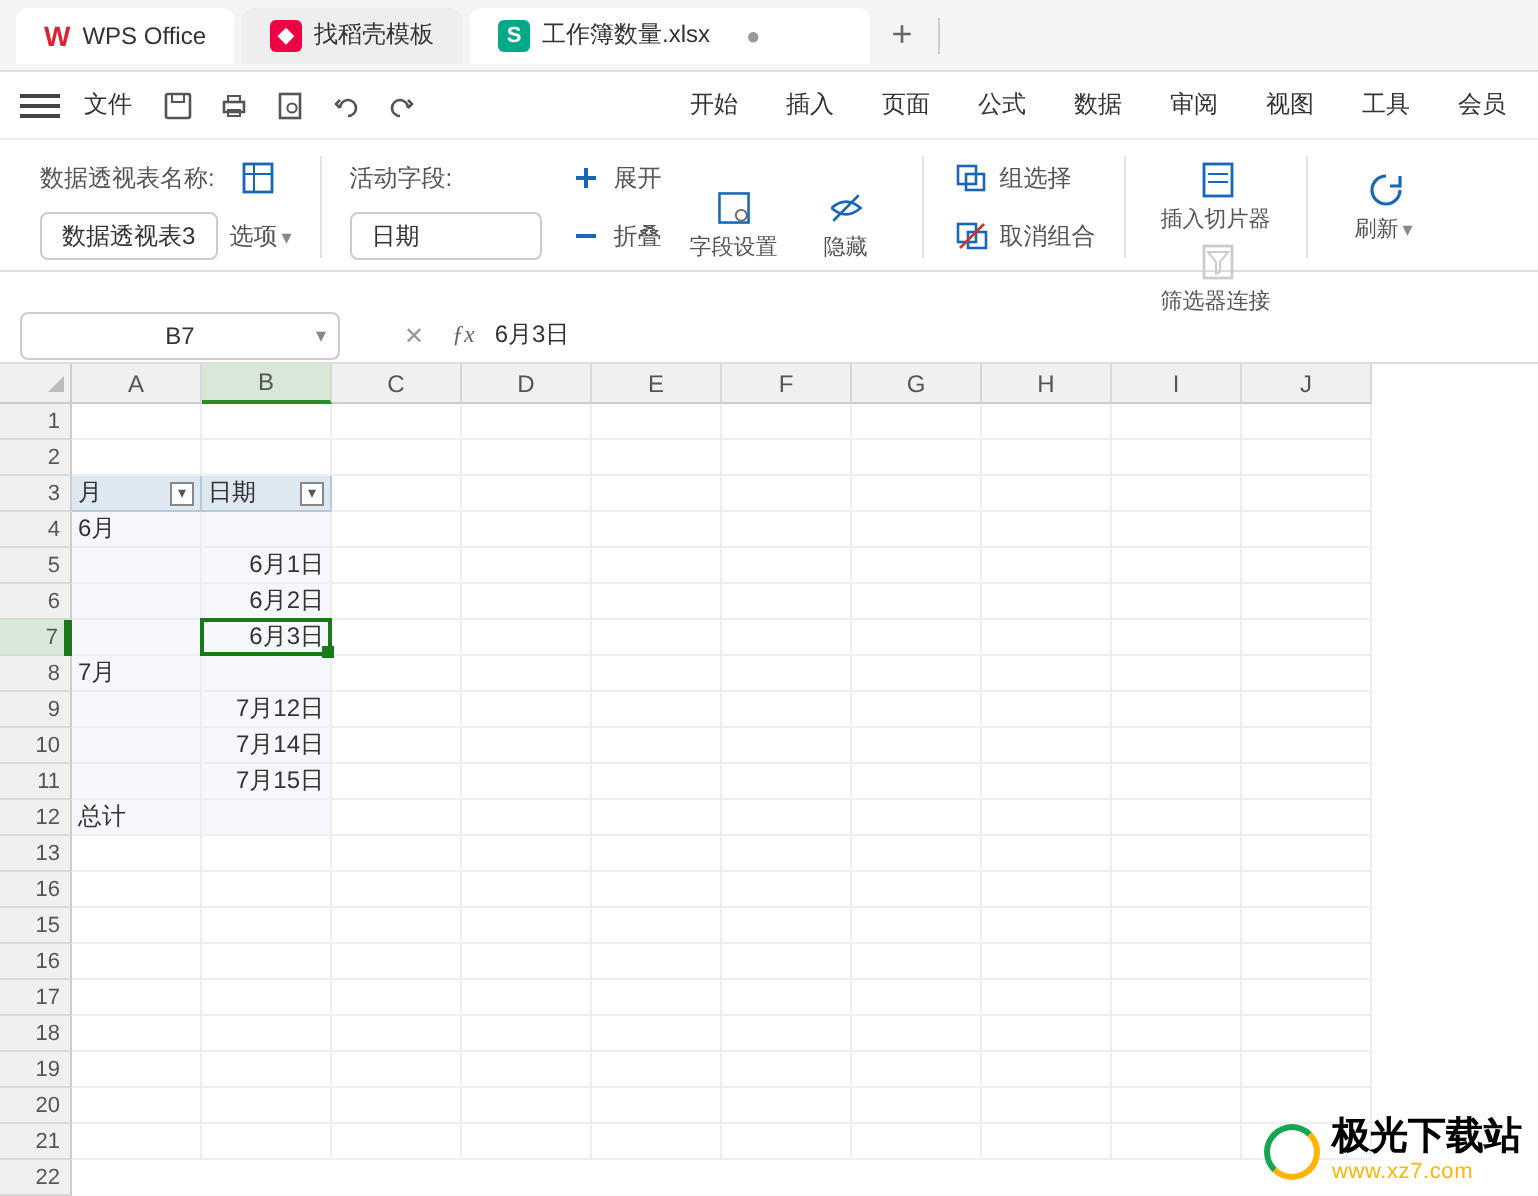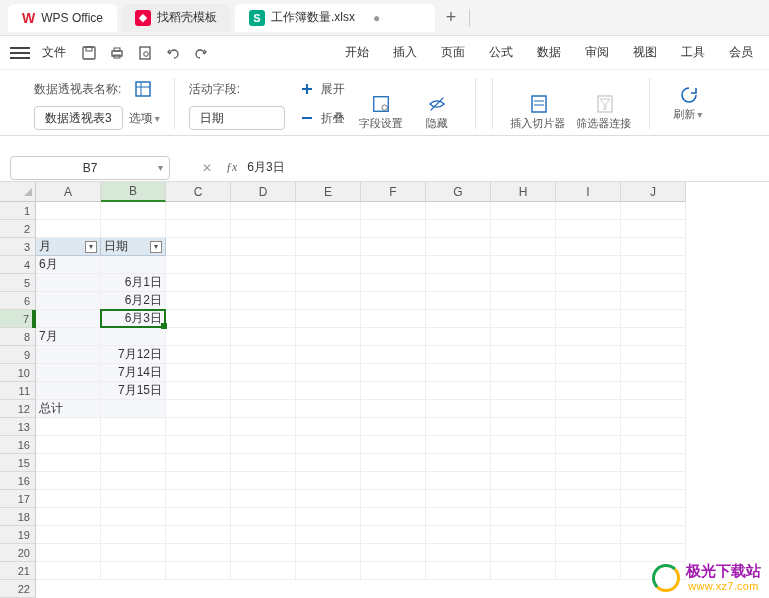--- a/index.html
+++ b/index.html
@@ -60,21 +60,21 @@
 .qat-icon { width:18px; height:18px; display:flex; align-items:center; justify-content:center; color:#555; }
 .menus { display:flex; gap:20px; margin-left:auto; margin-right:4px;}
 .menus .menu-item { padding:4px 2px;}
 
 
 .ribbon {
   height: 66px;
   background:#fff;
   display:flex;
   align-items:stretch;
-  padding: 6px 10px 4px 28px;
+  padding: 6px 10px 4px 14px;
   border-bottom:1px solid #ddd;
 }
 .rgroup { display:flex; flex-direction:column; justify-content:space-between; padding:0 6px;}
 .rrow { display:flex; align-items:center; gap:6px; height:26px;}
 .rlabel { color:#555; }
 .pill {
   height:24px; border:1px solid #ccc; border-radius:4px; padding:0 10px;
   display:flex; align-items:center; min-width:80px; background:#fff;
 }
 .dropdown-tiny { font-size:10px; color:#888; margin-left:2px;}
@@ -121,22 +121,22 @@
   position:absolute; border:2px solid #1a7a1a; pointer-events:none;
 }
 .selhandle { position:absolute; right:-3px; bottom:-3px; width:6px; height:6px; background:#1a7a1a;}
 .selmark {
   position:absolute; width:4px; background:#1a7a1a; left:-4px;
 }
 
 .wm { position:absolute; right:8px; bottom:6px; display:flex; align-items:center; gap:6px;}
 .wm-logo { width:28px; height:28px; border-radius:50%; border:3px solid #ffb400; border-left-color:#17a650; border-top-color:#17a650; background:#fff;}
 .wm-text { display:flex; flex-direction:column; line-height:1.1;}
-.wm-cn { color:#a21caf; font-weight:bold; font-size:15px;}
-.wm-en { color:#ffb400; font-size:11px; letter-spacing:0.3px;text-align:center;}
+.wm-cn { color:#000000; font-weight:bold; font-size:19px;}
+.wm-en { color:#ffb400; font-size:11px; letter-spacing:0.3px;}
 
 svg { display:block; }
 </style>
 </head>
 <body>
 
 <div class="tabbar">
   <div class="app-tab home">
     <span class="logo-w">W</span>
     <span>WPS Office</span>
@@ -276,24 +276,45 @@
             <path d="M3 11 Q11 4 19 11 Q11 18 3 11" fill="none" stroke="#1866b8" stroke-width="1.4"></path>
             <line x1="4" y1="18" x2="18" y2="4" stroke="#1866b8" stroke-width="1.4"></line>
           </svg>
         </span>
       <span class="rlabel">隐藏</span>
     </div>
   </div>
 
   <div class="ribbon-sep"></div>
 
+  <div class="rgroup">
+    <div class="rhbtn">
+      <span class="ricon">
+          <svg width="18" height="16">
+            <rect x="2" y="2" width="9" height="9" fill="none" stroke="#1866b8" stroke-width="1.3"></rect>
+            <rect x="6" y="6" width="9" height="8" fill="none" stroke="#1866b8" stroke-width="1.3"></rect>
+          </svg>
+        </span>
+      <span class="rlabel">组选择</span>
+    </div>
+    <div class="rhbtn">
+      <span class="ricon">
+          <svg width="18" height="16">
+            <rect x="2" y="2" width="9" height="9" fill="none" stroke="#1866b8" stroke-width="1.3"></rect>
+            <rect x="7" y="6" width="9" height="8" fill="none" stroke="#1866b8" stroke-width="1.3"></rect>
+            <line x1="3" y1="14" x2="15" y2="2" stroke="#c33" stroke-width="1.3"></line>
+          </svg>
+        </span>
+      <span class="rlabel">取消组合</span>
+    </div>
+  </div>
 
   <div class="ribbon-sep"></div>
 
-  <div class="rgroup" style="flex-direction:row; align-items:flex-end; gap:4px; padding-top:4px;">
+  <div class="rgroup" style="flex-direction:column; gap:4px; padding-top:4px;">
     <div class="rbtn" style="width:62px;">
       <span class="ricon">
           <svg width="22" height="22">
             <rect x="4" y="3" width="14" height="16" fill="none" stroke="#1866b8" stroke-width="1.4"></rect>
             <line x1="6" y1="8" x2="16" y2="8" stroke="#1866b8"></line>
             <line x1="6" y1="12" x2="16" y2="12" stroke="#1866b8"></line>
           </svg>
         </span>
       <span class="rlabel">插入切片器</span>
     </div>

